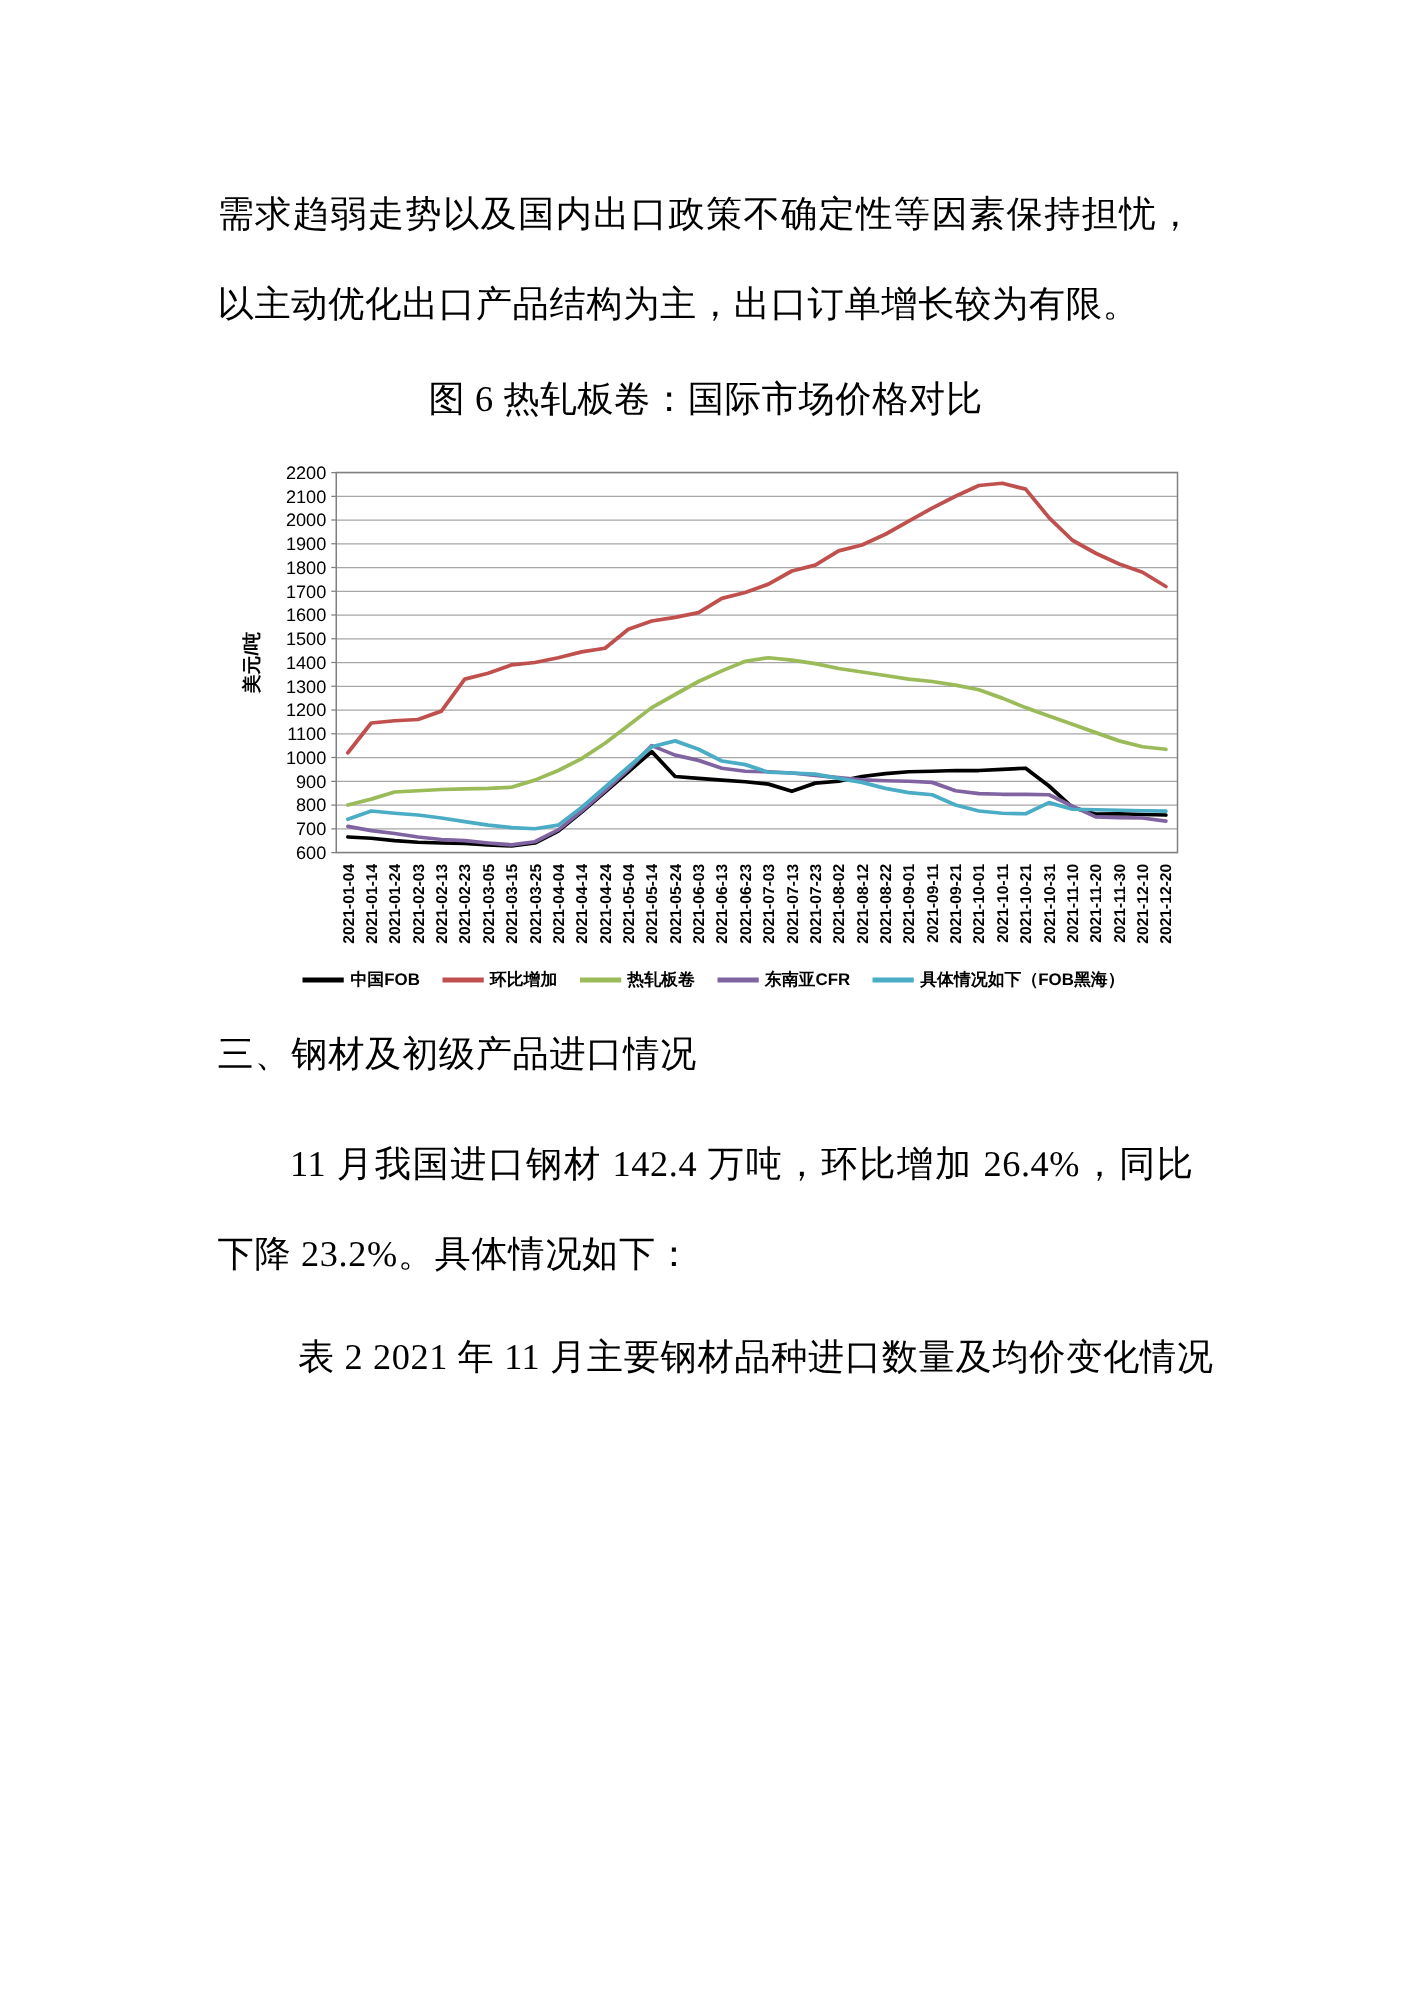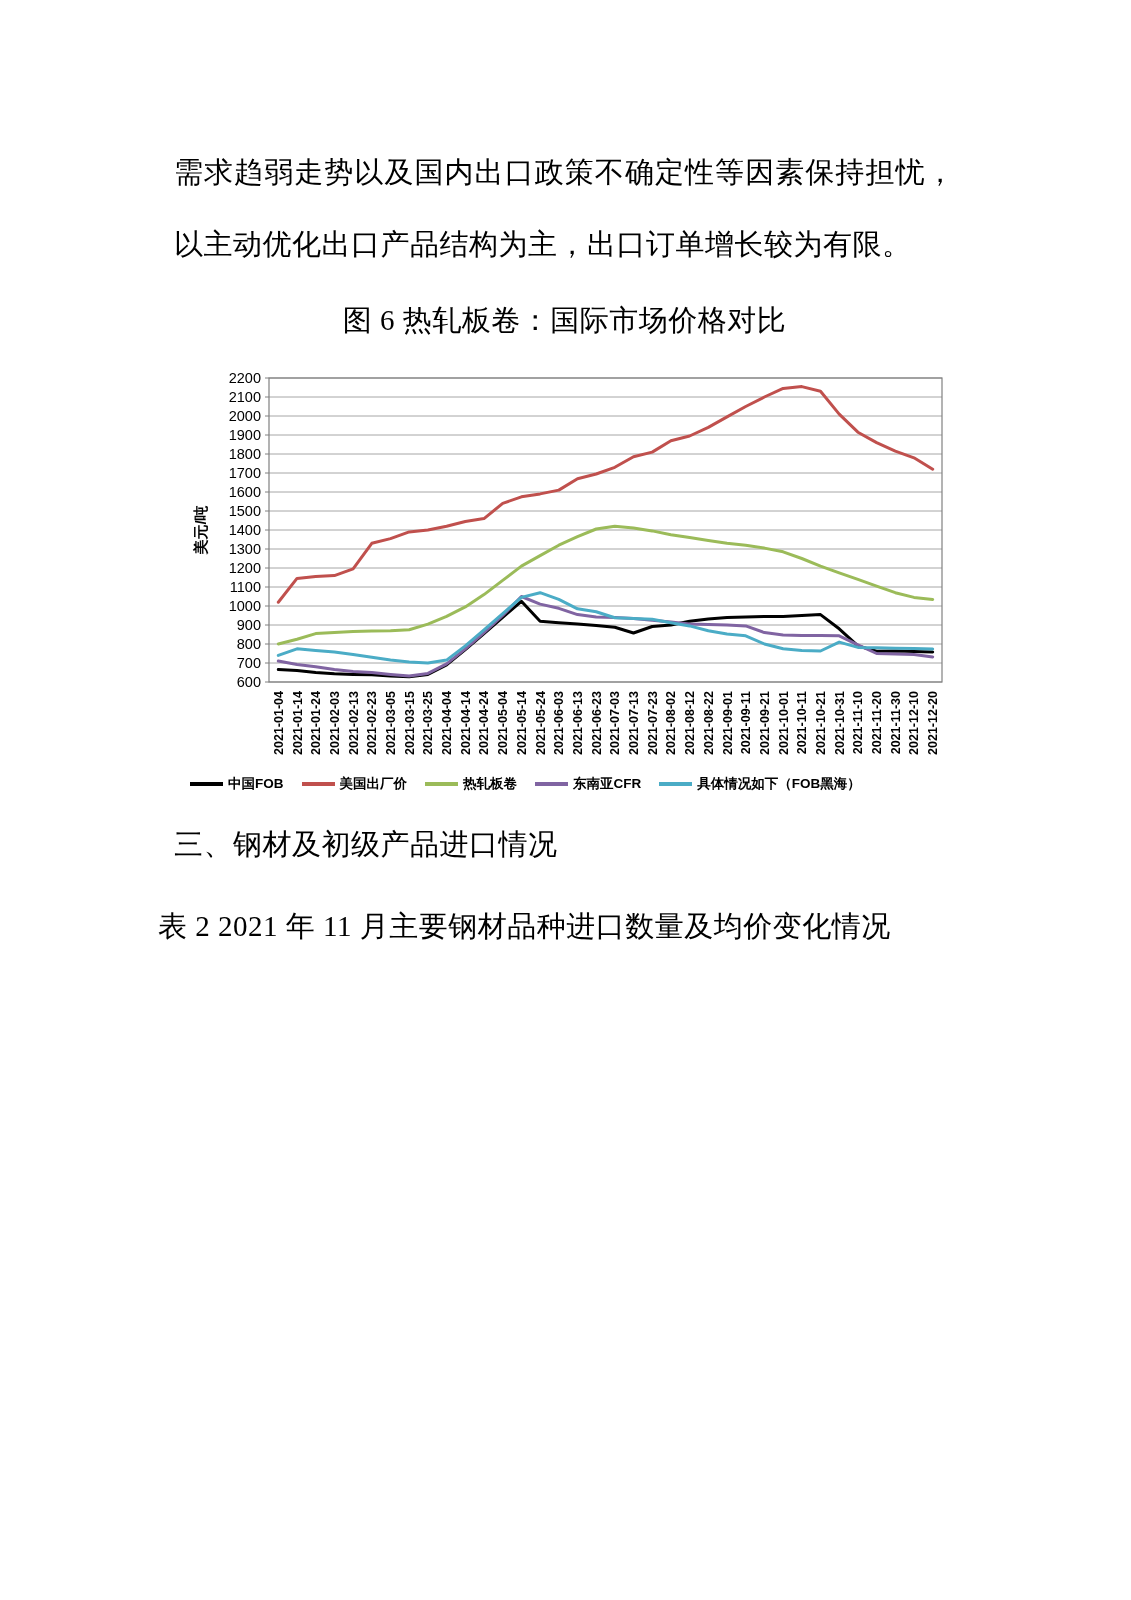--- a/index.html
+++ b/index.html
@@ -17,30 +17,30 @@
   }
   .indent { text-indent: 2em; }
   .heading { margin-top: 10px; text-align: right; }
   .fig-caption {
     font-size: 29px; line-height: 48px; margin: 4px 0 12px 0;
     text-align: center; letter-spacing: 0.5px;
   }
   .chart-block { width: 762px; margin: 4px 0 0 32px; position: relative; }
   .chart-block svg { display: block; }
   .legend-row {
-    display: flex; align-items: center;
+    display: flex; justify-content: center; align-items: center;
     gap: 18px; margin-top: 0px; height: 28px;
     font-family: "Liberation Sans", "DejaVu Sans", sans-serif;
     font-weight: bold; font-size: 13.5px; white-space: nowrap;
   }
   .legend-item { display: flex; align-items: center; gap: 5px; }
   .legend-swatch { display: inline-block; width: 33px; height: 4px; }
   .table-caption {
     font-size: 29px; line-height: 48px; margin: 22px 0 0 0;
-    text-align: left; letter-spacing: 0.5px;
+    text-align: right; letter-spacing: 0.5px;
   }
 </style>
 </head>
 <body>
 
 <div class="page">
 
   <p class="body-text">需求趋弱走势以及国内出口政策不确定性等因素保持担忧，以主动优化出口产品结构为主，出口订单增长较为有限。</p>
 
   <p class="fig-caption">图 6 热轧板卷：国际市场价格对比</p>
@@ -142,36 +142,37 @@
         <polyline points="88.3,305.1 107.0,308.5 125.7,310.8 144.4,313.6 163.1,315.6 181.8,316.5 200.5,318.4 219.2,319.9 237.9,317.4 256.6,307.9 275.3,292.8 294.0,276.6 312.7,259.5 331.4,240.5 350.1,248.1 368.8,252.3 387.5,258.6 406.2,261.0 424.8,261.4 443.5,262.4 462.2,264.3 480.9,266.1 499.6,267.9 518.3,268.6 537.0,269.0 555.7,269.9 574.4,276.6 593.1,278.9 611.8,279.4 630.5,279.4 649.2,279.8 667.9,288.9 686.6,297.5 705.3,298.1 724.0,298.4 742.7,300.9" fill="none" stroke="#8064a2" stroke-width="3" stroke-linejoin="round" stroke-linecap="round"></polyline>
         <polyline points="88.3,299.4 107.0,292.8 125.7,294.6 144.4,296.0 163.1,298.4 181.8,301.3 200.5,304.1 219.2,306.1 237.9,307.0 256.6,304.1 275.3,289.9 294.0,273.8 312.7,257.6 331.4,241.4 350.1,236.7 368.8,243.4 387.5,252.8 406.2,255.7 424.8,261.8 443.5,262.4 462.2,263.3 480.9,266.7 499.6,269.9 518.3,274.7 537.0,278.1 555.7,279.8 574.4,288.0 593.1,292.8 611.8,294.6 630.5,295.0 649.2,286.1 667.9,291.4 686.6,291.8 705.3,292.2 724.0,292.6 742.7,292.9" fill="none" stroke="#4bacc6" stroke-width="3" stroke-linejoin="round" stroke-linecap="round"></polyline>
       </svg>
     <div class="legend-row" id="chart-legend">
         <span class="legend-item">
           <span class="legend-swatch" style="background: rgb(0, 0, 0);"></span>
           <span>中国FOB</span>
         </span>
         <span class="legend-item">
           <span class="legend-swatch" style="background: rgb(192, 80, 77);"></span>
-          <span>美国出厂价</span>
+          <span>环比增加</span>
         </span>
         <span class="legend-item">
           <span class="legend-swatch" style="background: rgb(155, 187, 89);"></span>
           <span>热轧板卷</span>
         </span>
         <span class="legend-item">
           <span class="legend-swatch" style="background: rgb(128, 100, 162);"></span>
           <span>东南亚CFR</span>
         </span>
         <span class="legend-item">
           <span class="legend-swatch" style="background: rgb(75, 172, 198);"></span>
           <span>具体情况如下（FOB黑海）</span>
         </span>
       </div>
   </div>
 
   <p class="body-text heading">三、钢材及初级产品进口情况</p>
 
+  <p class="body-text indent">11 月我国进口钢材 142.4 万吨，环比增加 26.4%，同比下降 23.2%。具体情况如下：</p>
 
 
   <p class="table-caption">表 2 2021 年 11 月主要钢材品种进口数量及均价变化情况</p>
 
 </div>
 
 </body></html>

